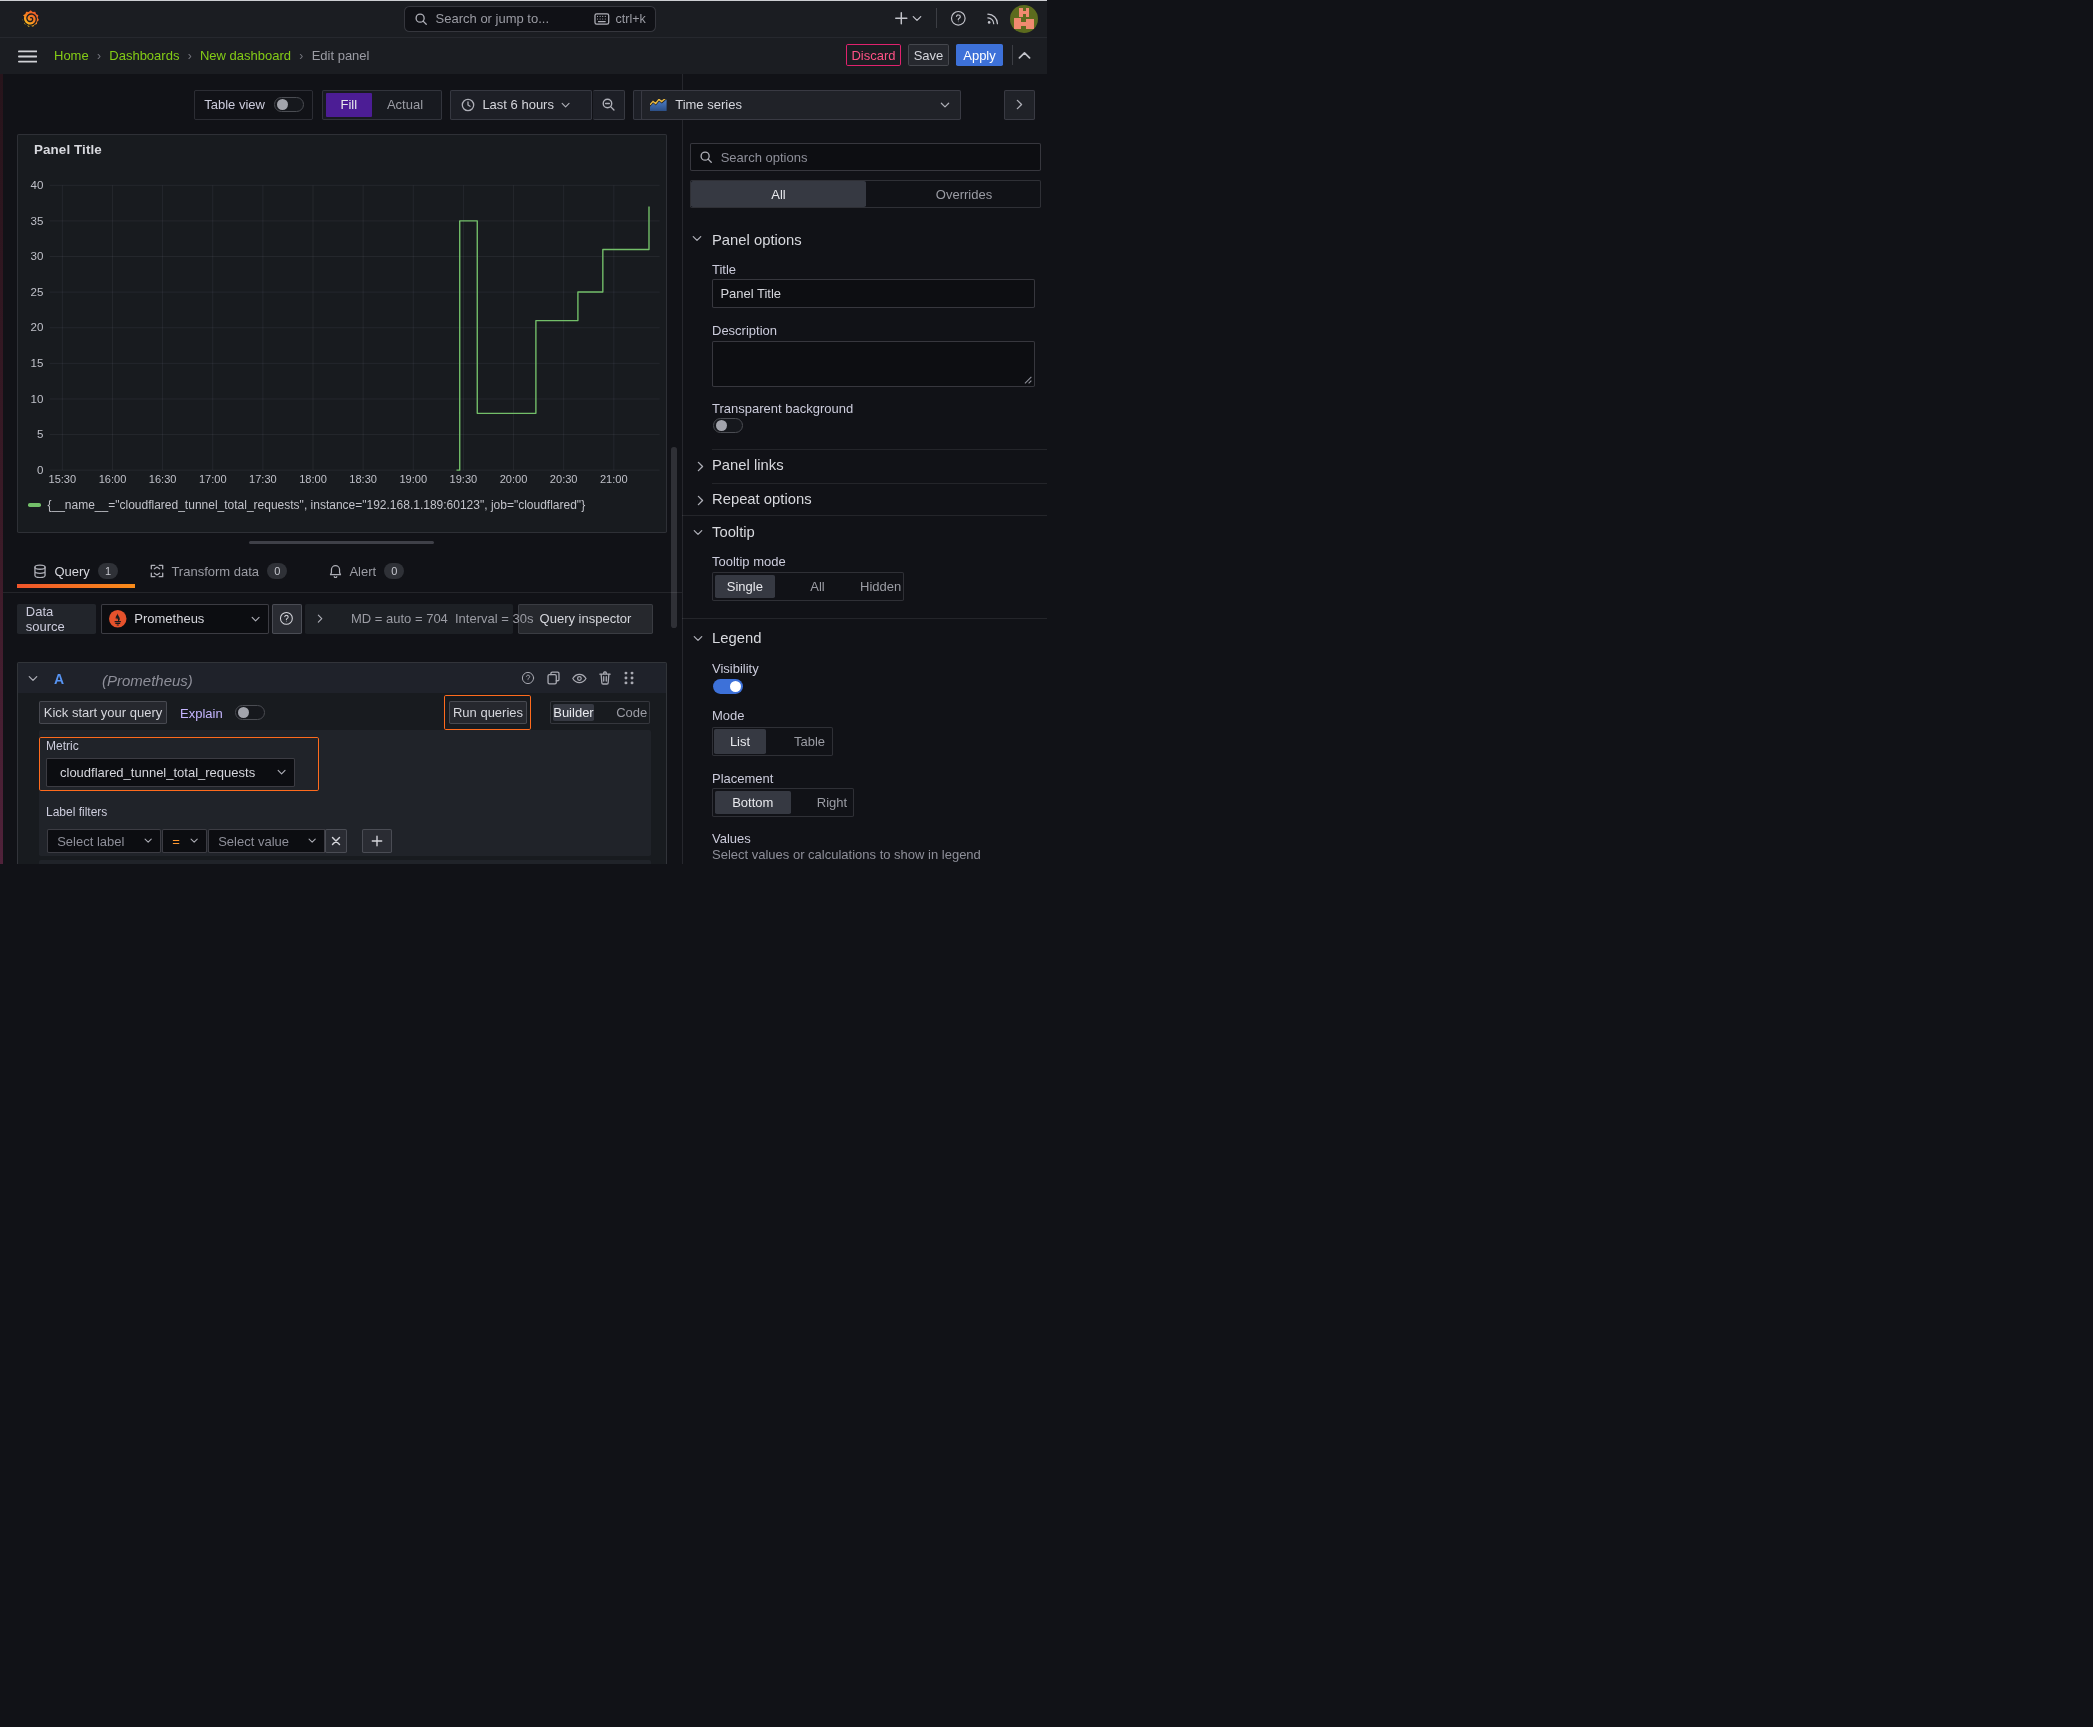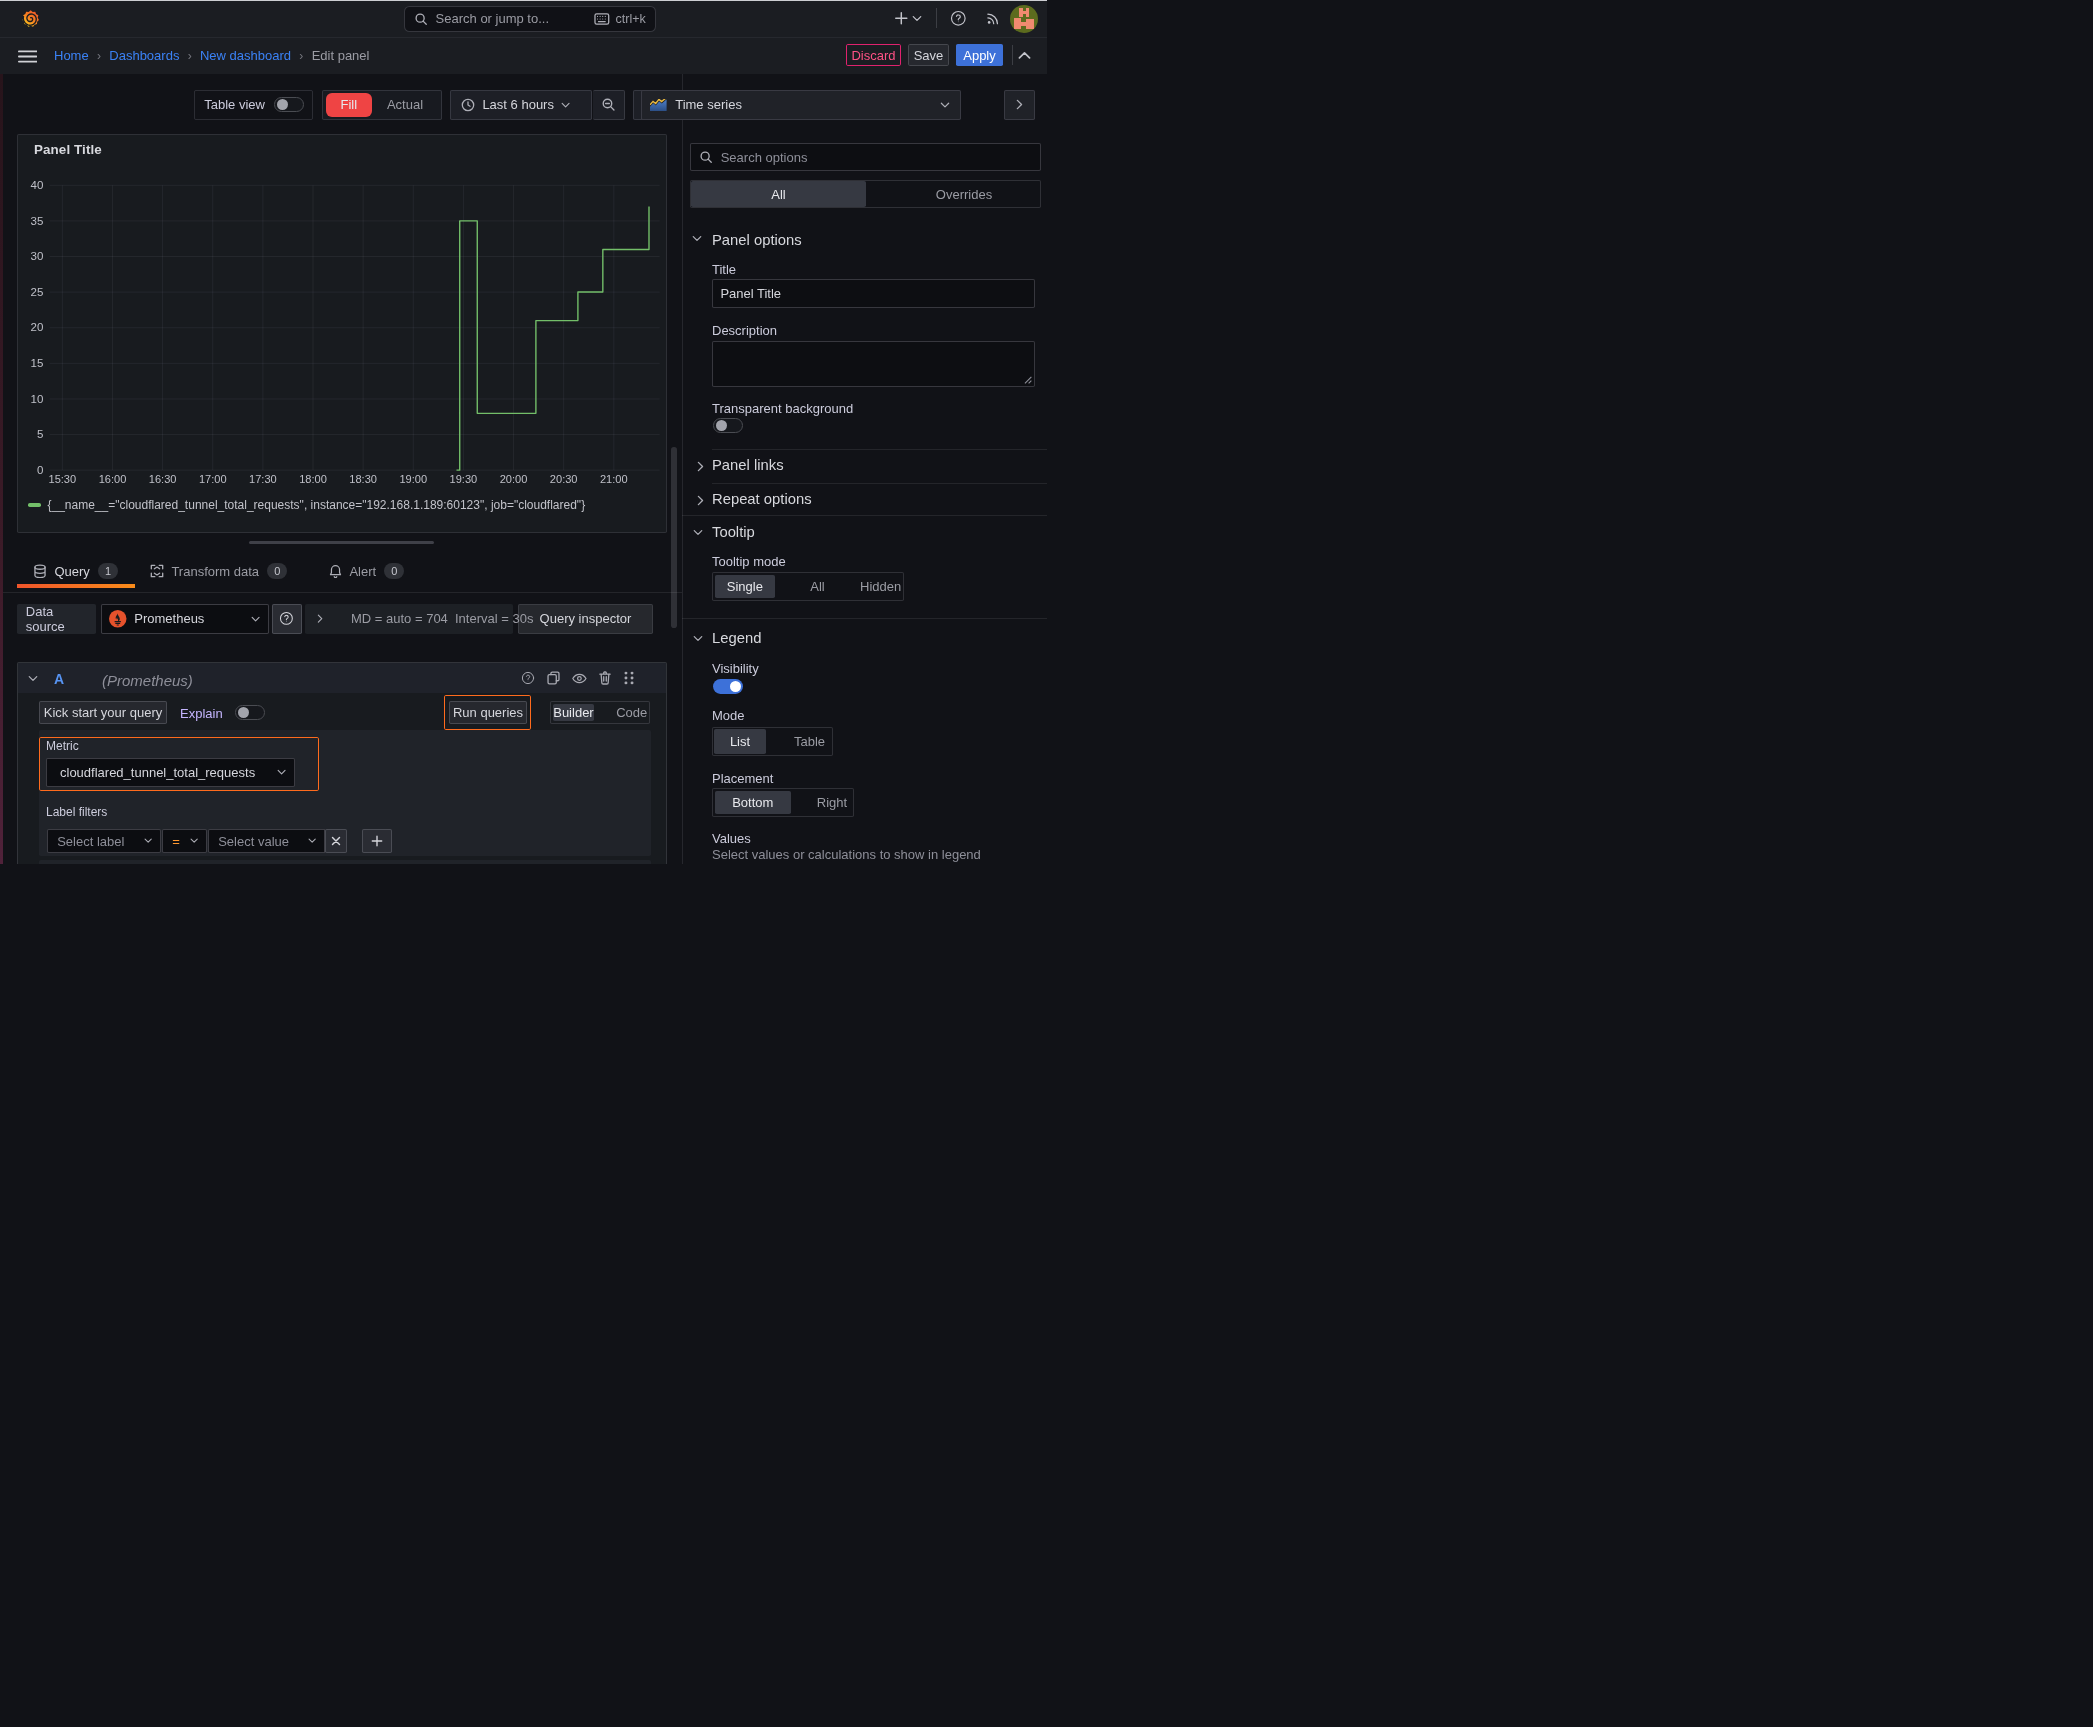--- a/index.html
+++ b/index.html
@@ -8,21 +8,21 @@
   .ab { position:absolute; }
   .row { display:flex; align-items:center; }
   svg { display:block; }
   .ico { stroke:#aeafb7; fill:none; stroke-width:1.5; stroke-linecap:round; stroke-linejoin:round; }
 
   
   #topline { left:0; top:0; width:1047px; height:0.9px; background:#cdced2; }
   #topbar { left:0; top:0.9px; width:1047px; height:36px; background:#1b1d22; }
   #bcbar  { left:0; top:37px; width:1047px; height:37px; background:#1b1d22; border-top:0.9px solid #26282e; }
   #searchbox { left:404px; top:5.5px; width:252px; height:26px; background:#101116; border:0.9px solid rgba(204,204,220,.2); border-radius:5.5px; display:flex; align-items:center; color:#9b9ca4; }
-  .crumb { color:#3b82f6; }
+  .crumb { color:#84cc16; }
   .crumb.dim { color:#9b9ca4; }
   .csep { color:#74757d; margin:0 8.3px; font-size:12px; }
 
   .btn { display:inline-flex; align-items:center; justify-content:center; border-radius:1.8px; font-size:13px; height:22px; }
   #btn-discard { left:846px; top:44px; width:55px; border:0.9px solid #e0226e; color:#ff5286; background:transparent; }
   #btn-save { left:908px; top:44px; width:41px; background:#26282e; border:0.9px solid #45474d; color:#d5d6dc; }
   #btn-apply { left:956px; top:44px; width:47px; background:#3d71d9; color:#fff; }
 
   
   #content { left:0; top:74px; width:1047px; height:790px; background:#111217; }
@@ -161,21 +161,21 @@
     </svg>
 </div>
 
 <div class="ab ctrl" style="left:194px;top:90px;width:119px;height:29.5px;background:transparent">
   <span style="margin-left:9.2px;color:#ccccdc">Table view</span>
   <div class="switch rel off" style="margin-left:9.2px">
       <div class="knob"></div>
     </div>
 </div>
 <div class="ab ctrl" style="left:322px;top:90px;width:120px;height:29.5px;background:#181a20;padding:2.8px">
-  <div style="background:#ef4444;border-radius:6px;height:24px;display:flex;align-items:center;justify-content:center;width:46px;color:#e7e8ec;font-weight:500">Fill</div>
+  <div style="background:#4c1d95;border-radius:1px;height:24px;display:flex;align-items:center;justify-content:center;width:46px;color:#e7e8ec;font-weight:500">Fill</div>
   <div style="height:24px;display:flex;align-items:center;justify-content:center;flex:1;color:#9b9ca4">Actual</div>
 </div>
 <div class="ab ctrl" style="left:450px;top:90px;width:142px;height:29.5px">
   <svg class="ico" style="margin-left:10px" width="14" height="14" viewBox="0 0 16 16">
       <circle cx="8" cy="8" r="6.5"></circle>
       <path d="M8 4.5V8l2.3 1.4"></path>
     </svg>
   <span style="margin-left:7.4px">Last 6 hours</span>
   <svg class="ico" style="margin-left:7.4px" width="9.2" height="6.5" viewBox="0 0 12 8">
       <path d="M1.5 1.5 L6 6 L10.5 1.5"></path>

